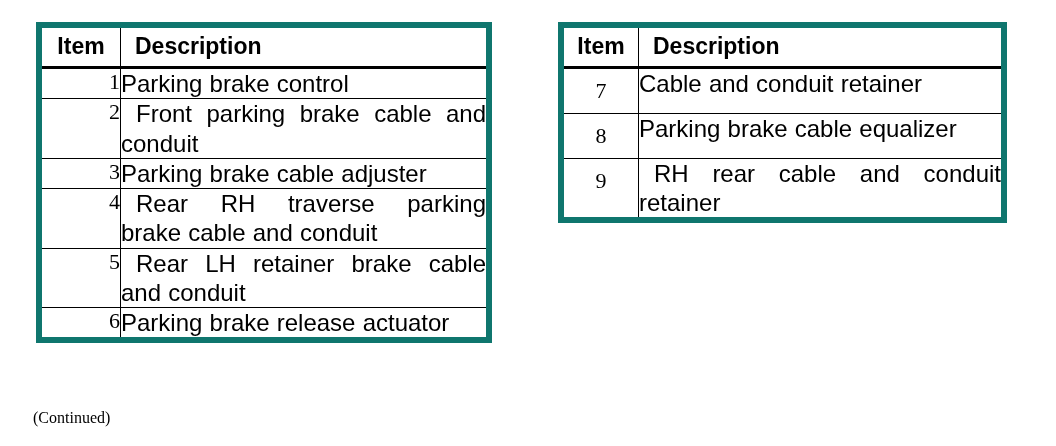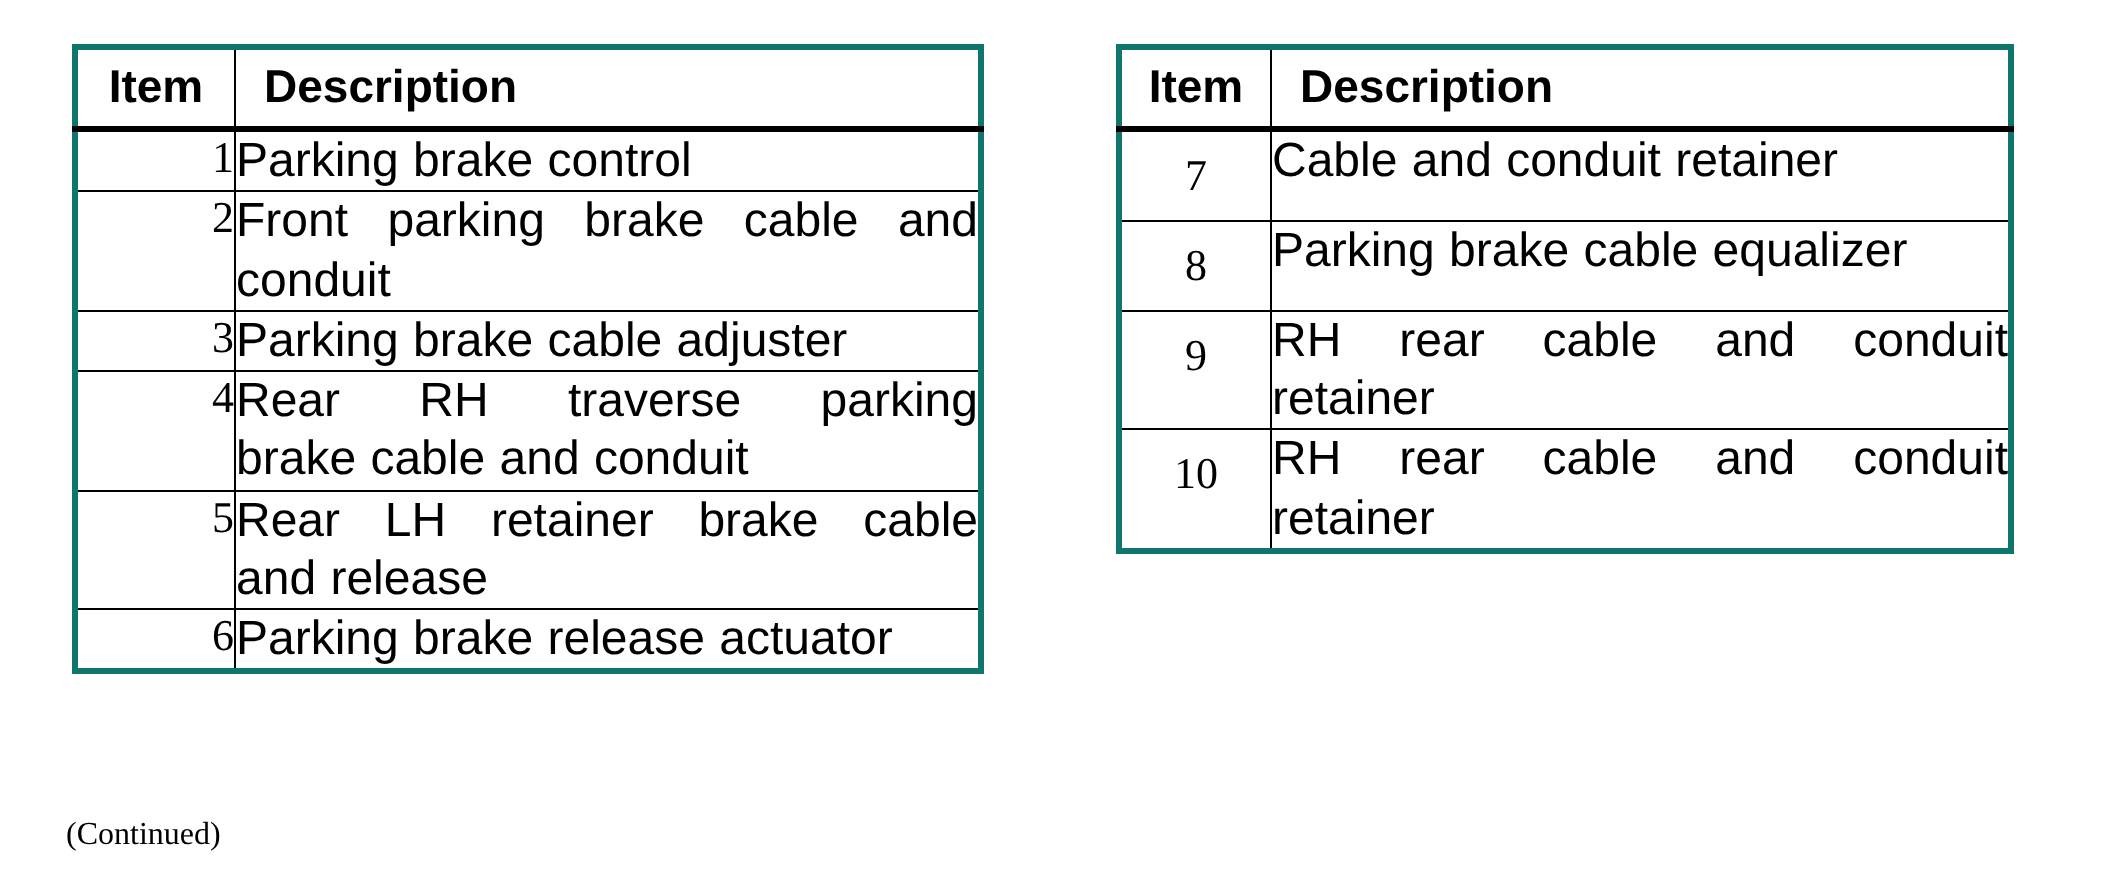--- a/index.html
+++ b/index.html
@@ -14,21 +14,21 @@
     font-family: "Liberation Serif", serif;
     color: #000000;
     overflow: hidden;
   }
 
   .legend-table {
     position: absolute;
     border-collapse: collapse;
     table-layout: fixed;
     background: #ffffff;
-    border: 3px solid #0f766e;
+    border: 6px solid #0f766e;
   }
 
   #table-left  { left: 36px;  top: 22px; width: 456px; }
   #table-right { left: 558px; top: 22px; width: 449px; }
 
   .legend-table td,
   .legend-table th {
     border: 1.5px solid #000000;
     vertical-align: top;
     padding: 0;
@@ -85,20 +85,21 @@
   .cell-desc.stretch {
     text-align: justify;
     text-align-last: justify;
   }
   .cell-desc .line {
     display: block;
   }
   .cell-desc .line.justify {
     text-align: justify;
     text-align-last: justify;
+    margin-left: 15px;
   }
   .cell-desc .line.flush {
     text-align: left;
     text-align-last: left;
   }
 
   
   #continued-note {
     position: absolute;
     left: 33px;
@@ -143,21 +144,21 @@
         <td class="cell-item">4</td>
         <td class="cell-desc">
           <span class="line justify">Rear RH traverse parking</span>
           <span class="line flush">brake cable and conduit</span>
         </td>
       </tr>
       <tr>
         <td class="cell-item">5</td>
         <td class="cell-desc">
           <span class="line justify">Rear LH retainer brake cable</span>
-          <span class="line flush">and release</span>
+          <span class="line flush">and conduit</span>
         </td>
       </tr>
       <tr>
         <td class="cell-item">6</td>
         <td class="cell-desc stretch">
           <span class="line flush">Parking brake release actuator</span>
         </td>
       </tr>
     </tbody>
 </table>
@@ -182,23 +183,16 @@
           <span class="line flush">Parking brake cable equalizer</span>
         </td>
       </tr>
       <tr>
         <td class="cell-item">9</td>
         <td class="cell-desc">
           <span class="line justify">RH rear cable and conduit</span>
           <span class="line flush">retainer</span>
         </td>
       </tr>
-      <tr>
-        <td class="cell-item">10</td>
-        <td class="cell-desc">
-          <span class="line justify">RH rear cable and conduit</span>
-          <span class="line flush">retainer</span>
-        </td>
-      </tr>
     </tbody>
 </table>
 
 <div id="continued-note">(Continued)</div>
 
 </body></html>

